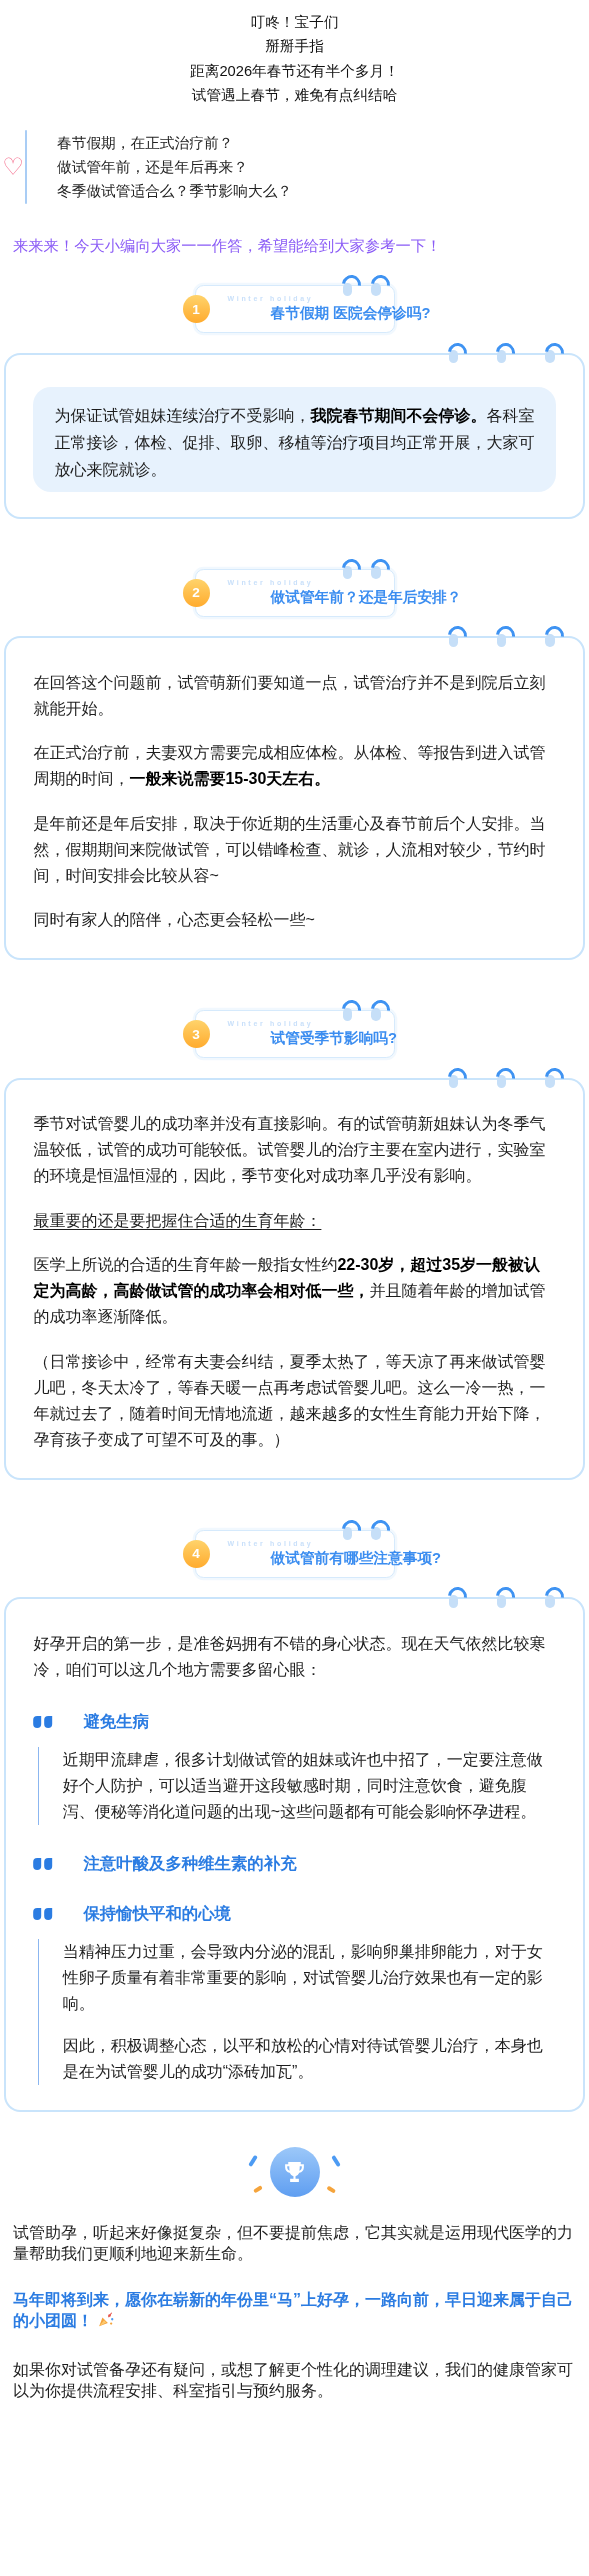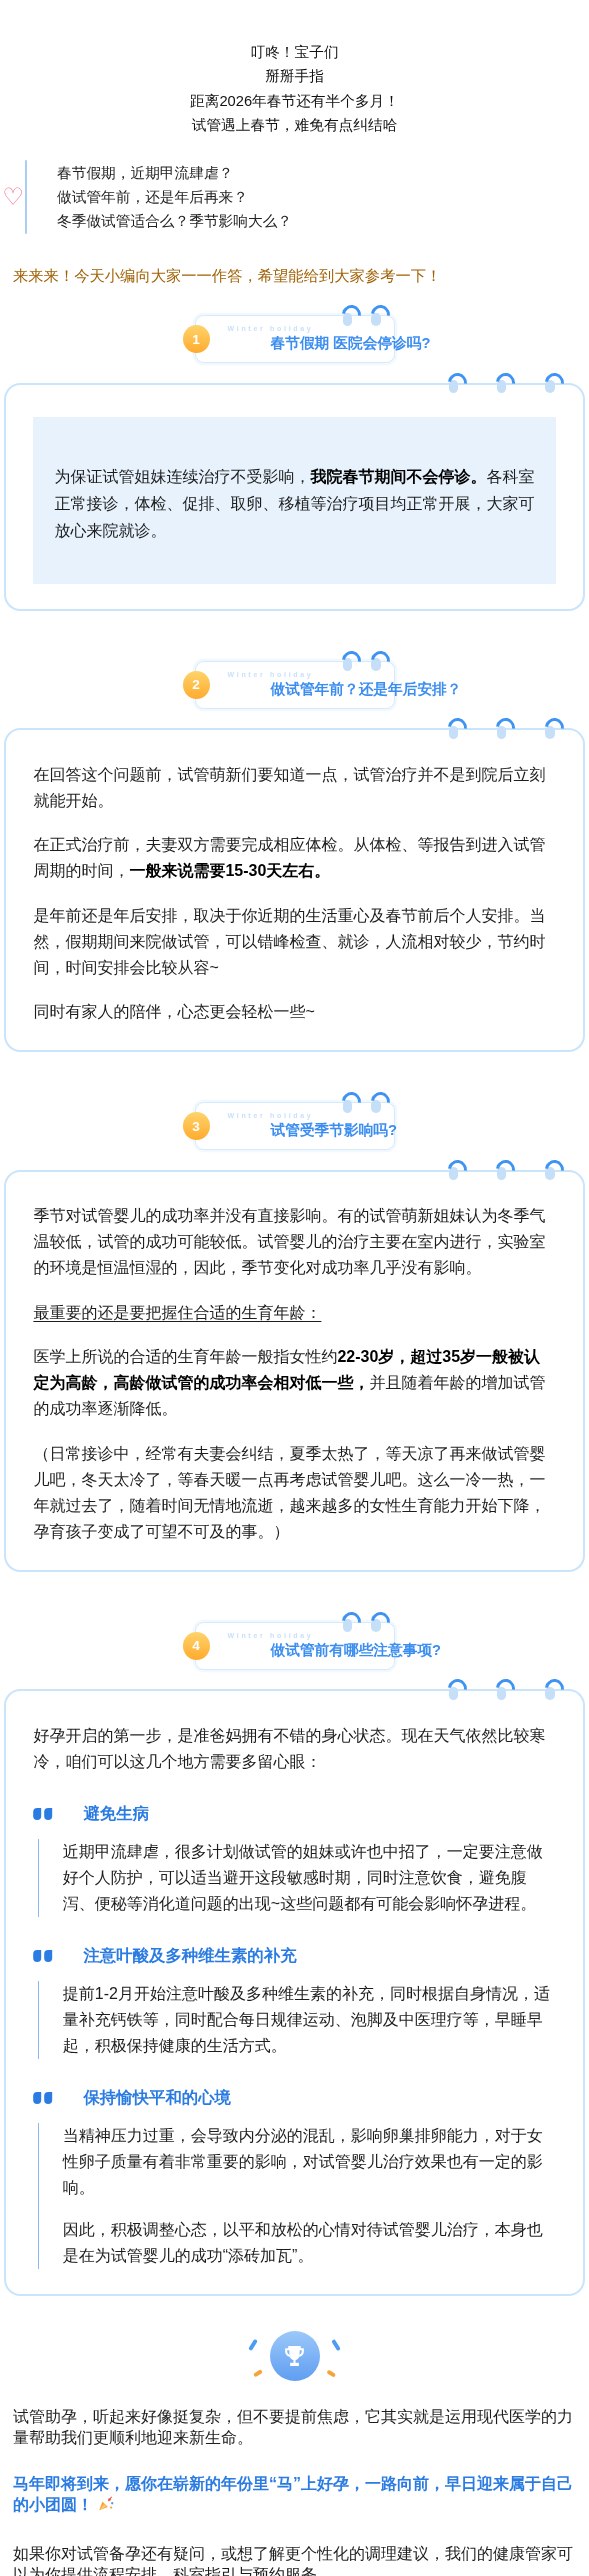--- a/index.html
+++ b/index.html
@@ -5,29 +5,29 @@
   html,body{margin:0;padding:0;background:#ffffff;}
   body{
     width:589px;margin:0 auto;
     font-family:"Liberation Sans","DejaVu Sans",sans-serif;
     color:#1f1f1f;
     -webkit-font-smoothing:antialiased;
   }
   .page{padding:9.8px 0 49px;position:relative;background:#fff;}
 
   
-  .intro{ text-align:center; font-size:14.7px; line-height:24.5px; color:#111;margin-top:30px; }
+  .intro{ text-align:center; font-size:14.7px; line-height:24.5px; color:#111; }
 
   
   .qcard{ position:relative; margin:18.5px 0 0 0; padding:4.4px 0 4.4px 57px; }
   .qcard .vline{ position:absolute; left:25px; top:3.3px; bottom:3.3px; width:2.2px; background:#a9cdf5; border-radius:1.1px; }
   .qcard .qheart{ position:absolute; left:2.2px; top:50%; transform:translateY(-50%); color:#f4708f; font-size:24px; line-height:1; }
   .qitem{ font-size:14.7px; line-height:24px; color:#222; }
 
-  .lead{ font-size:15.3px; line-height:25px; margin:26px 13px 0; color:#a16207; }
+  .lead{ font-size:15.3px; line-height:25px; margin:26px 13px 0; color:#8b5cf6; }
 
   
   .sec-header{
     position:relative; width:200px; height:48px; box-sizing:border-box;
     margin:50px auto 0; background:#fff;
     border:1.6px solid #d6eafc; border-radius:8.7px;
     box-shadow:0 0 0 2.2px rgba(214,234,252,.35);
     padding-left:32px; display:flex; flex-direction:column; justify-content:center;
   }
   .sec-header.first{ margin-top:27px; }
@@ -60,21 +60,21 @@
     padding:26px 27px 25px; box-sizing:border-box;
   }
   .card .ring.c1{ top:-12px; right:116px; }
   .card .ring.c2{ top:-12px; right:68px; }
   .card .ring.c3{ top:-12px; right:19.6px; }
   .card p{ font-size:16px; line-height:26px; margin:18.5px 0 0; color:#1d1d1d; }
   .card p:first-of-type{ margin-top:5.5px; }
   .bold{ font-weight:bold; color:#000; }
   .uline{ text-decoration:underline; text-underline-offset:3.3px; }
 
-  .panel{ background:#e7f2fd; border-radius:1px; padding:40px 21px; margin-top:6.5px; }
+  .panel{ background:#e7f2fd; border-radius:18px; padding:9px 21px; margin-top:6.5px; }
   .panel p{ margin:0; font-size:16px; line-height:27px; }
 
   
   .subitem{ margin-top:28px; }
   .subhead{ display:flex; align-items:center; gap:31px; }
   .quote-icon{ display:inline-flex; gap:2.7px; }
   .quote-icon i{ width:8.2px; height:12px; background:#2b7ce2; border-radius:4.4px 4.4px 4.4px 0; transform:rotate(180deg); }
   .subhead-label{ color:#2b7ce2; font-size:16.4px; font-weight:bold; }
   .subbody{ margin:14px 0 0 4.4px; border-left:1.6px solid #8bb6f0; padding-left:24px; }
   .subbody p{ font-size:16px; line-height:26px; margin:16.4px 0 0; }
@@ -106,21 +106,21 @@
   <div class="intro">
     <div>叮咚！宝子们</div>
     <div>掰掰手指</div>
     <div>距离2026年春节还有半个多月！</div>
     <div>试管遇上春节，难免有点纠结哈</div>
   </div>
 
   <div class="qcard">
     <span class="qheart">♡</span>
     <span class="vline"></span>
-    <div class="qitem">春节假期，近期甲流肆虐？</div>
+    <div class="qitem">春节假期，在正式治疗前？</div>
     <div class="qitem">做试管年前，还是年后再来？</div>
     <div class="qitem">冬季做试管适合么？季节影响大么？</div>
   </div>
 
   <div class="lead">来来来！今天小编向大家一一作答，希望能给到大家参考一下！</div>
 
   <div class="sec-header first">
     <span class="sec-num">1</span>
     <span class="ring r1"></span>
     <span class="ring r2"></span>
@@ -200,23 +200,20 @@
       </div>
     </div>
 
     <div class="subitem">
       <div class="subhead">
         <span class="quote-icon">
             <i></i>
             <i></i>
           </span>
         <span class="subhead-label">注意叶酸及多种维生素的补充</span>
-      </div>
-      <div class="subbody">
-        <p>提前1-2月开始注意叶酸及多种维生素的补充，同时根据自身情况，适量补充钙铁等，同时配合每日规律运动、泡脚及中医理疗等，早睡早起，积极保持健康的生活方式。</p>
       </div>
     </div>
 
     <div class="subitem">
       <div class="subhead">
         <span class="quote-icon">
             <i></i>
             <i></i>
           </span>
         <span class="subhead-label">保持愉快平和的心境</span>

